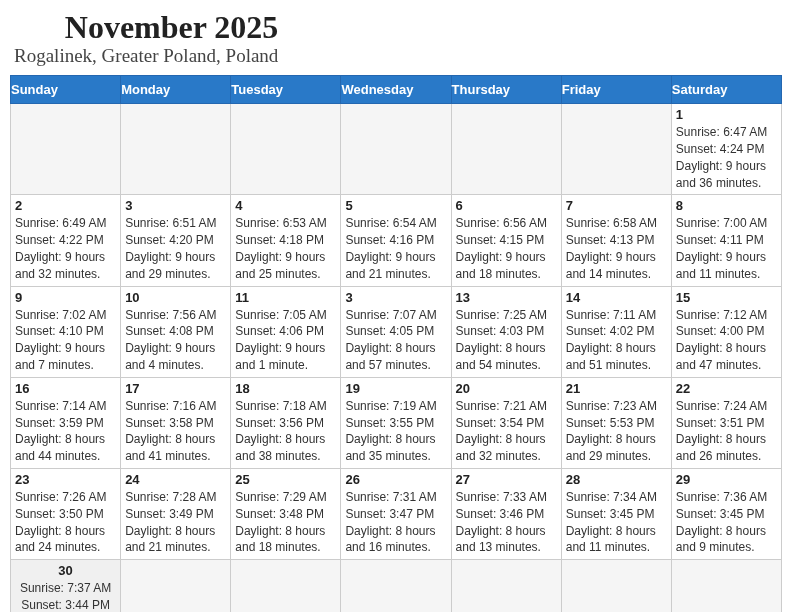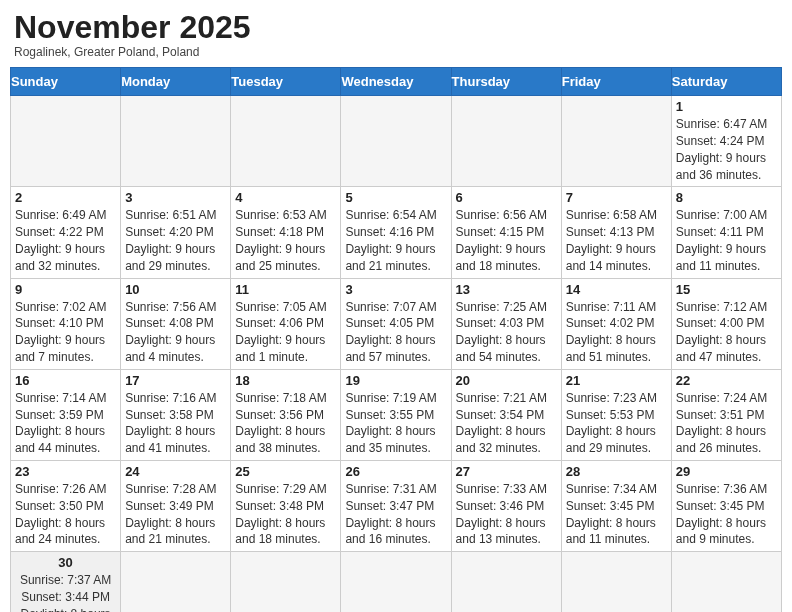--- a/index.html
+++ b/index.html
@@ -16,29 +16,31 @@
       align-items: flex-start;
       margin-bottom: 8px;
       padding: 0 4px;
     }
     .logo {
       display: flex;
       flex-direction: column;
       align-items: flex-start;
     }
     .title-area {
+      text-align: right;
+      font-family: Liberation Serif, serif;
     }
     .month-title {
       font-size: 32px;
       font-weight: bold;
       color: #222;
       line-height: 1.1;
     }
     .location {
-      font-size: 12px;
+      font-size: 19px;
       color: #444;
     }
     .calendar {
       width: 100%;
       border-collapse: collapse;
       border: 1px solid #bbb;
     }
     .calendar th {
       background: #2979C8;
       color: #fff;

